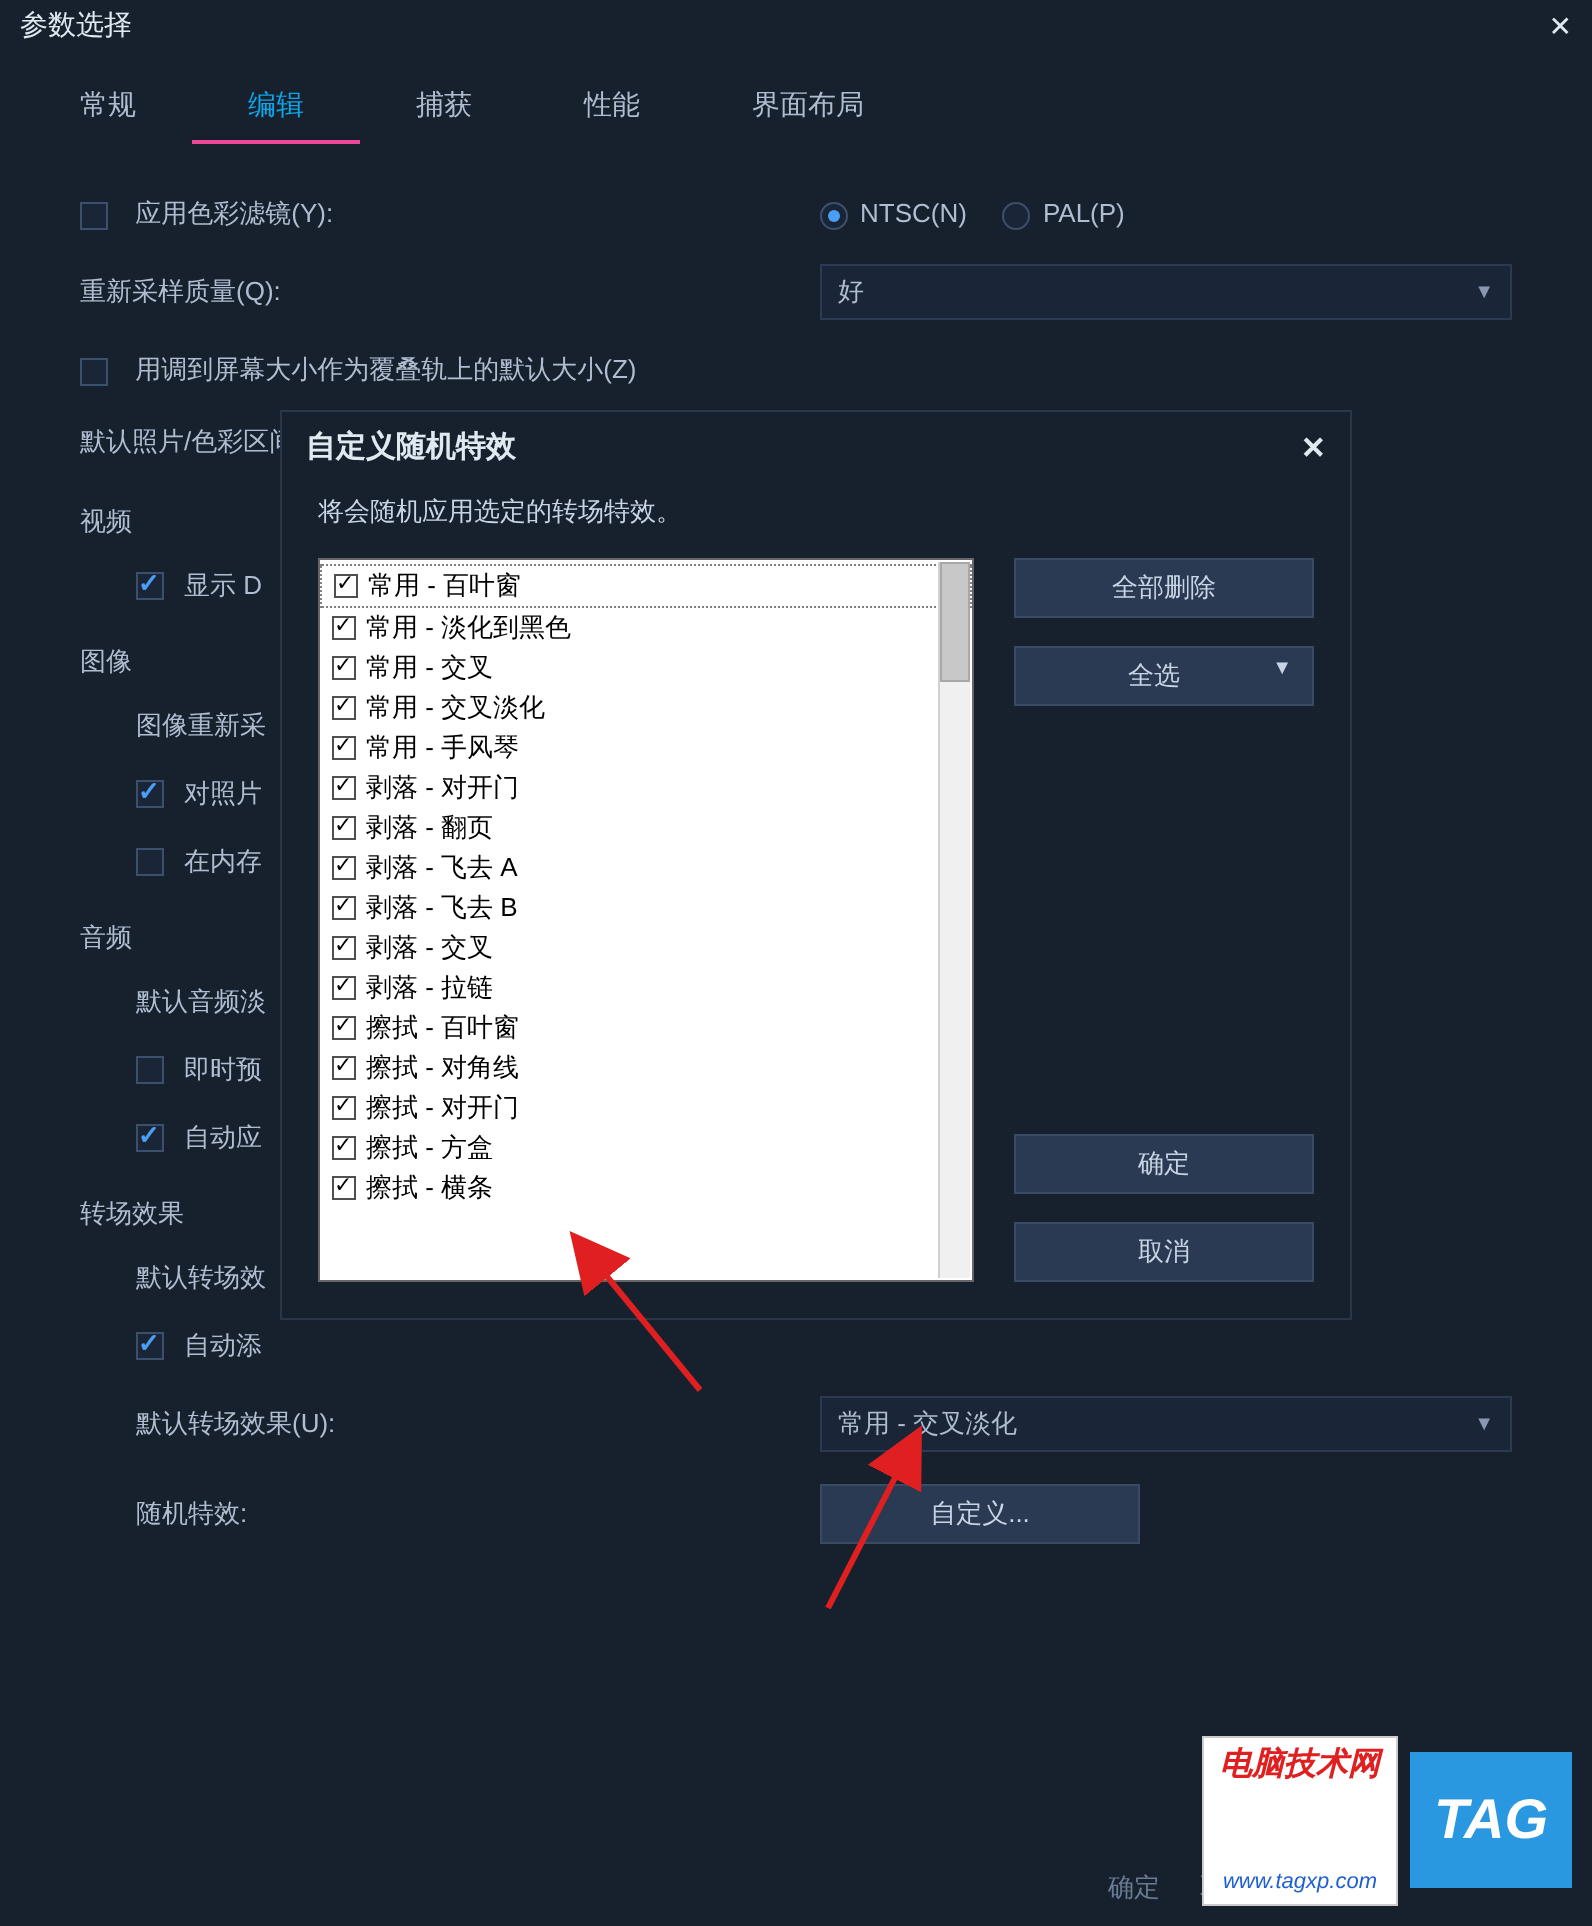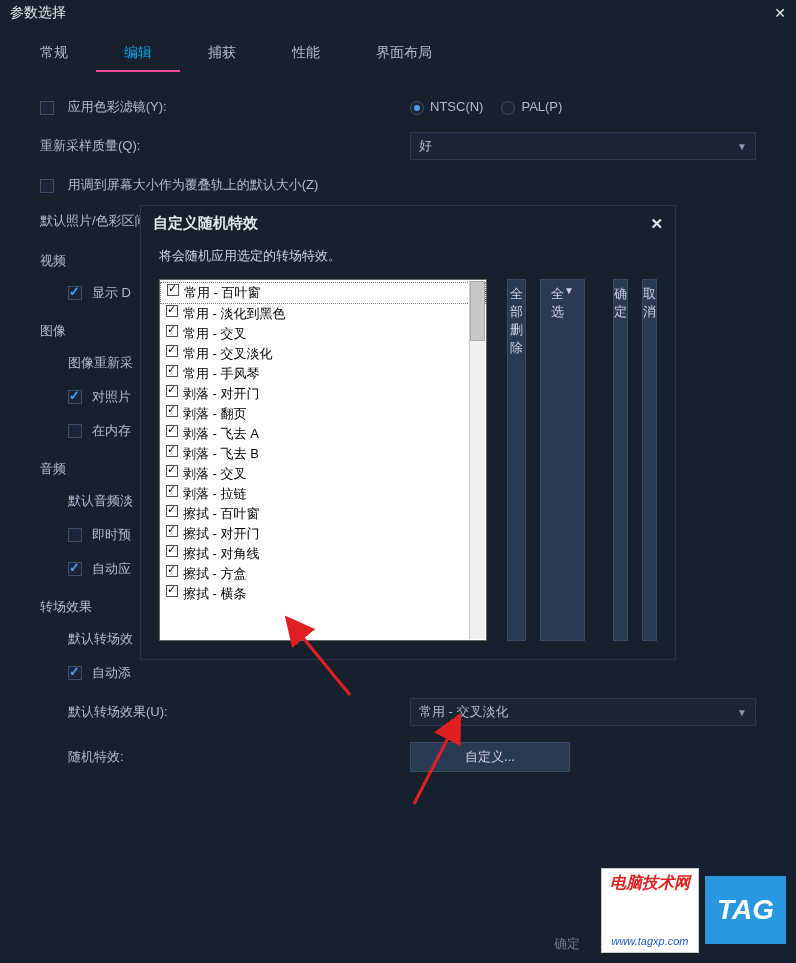--- a/index.html
+++ b/index.html
@@ -164,36 +164,36 @@
       border-left: 1px solid #d0d0d0;
     }
     .listbox .scrollbar .thumb {
       position: absolute;
       top: 0; left: 0; right: 0;
       height: 60px;
       background: #c8c8c8;
       border: 1px solid #a8a8a8;
     }
     .listbox .items { padding: 2px 0; }
-    .listbox .item { padding: 1px 6px; display: flex; align-items: flex-start; gap: 5px; }
+    .listbox .item { padding: 1px 6px; display: flex; align-items: center; gap: 5px; }
     .listbox .item:first-child { border: 1px dotted #808080; }
     .listbox .cb {
       width: 12px; height: 12px;
       border: 1px solid #505050;
       position: relative;
       flex-shrink: 0;
     }
     .listbox .cb::after {
       content: "✓";
       position: absolute;
       top: -3px; left: 0;
       font-size: 11px;
       color: #000;
     }
-    .dialog .dbtns { width: 150px; display: flex; flex-direction: row; gap: 14px; }
+    .dialog .dbtns { width: 150px; display: flex; flex-direction: column; gap: 14px; }
     .dialog .dbtns .spacer { flex: 1; }
     .dialog .dbtns .btn.combo { display: flex; justify-content: space-between; padding: 5px 10px; }
 
     
     svg.overlay {
       position: absolute;
       top: 0; left: 0;
       width: 796px; height: 963px;
       pointer-events: none;
       z-index: 20;
@@ -392,25 +392,25 @@
           <div class="item">
             <span class="cb"></span>
             <span>剥落 - 拉链</span>
           </div>
           <div class="item">
             <span class="cb"></span>
             <span>擦拭 - 百叶窗</span>
           </div>
           <div class="item">
             <span class="cb"></span>
+            <span>擦拭 - 对角线</span>
+          </div>
+          <div class="item">
+            <span class="cb"></span>
             <span>擦拭 - 对开门</span>
-          </div>
-          <div class="item">
-            <span class="cb"></span>
-            <span>擦拭 - 对角线</span>
           </div>
           <div class="item">
             <span class="cb"></span>
             <span>擦拭 - 方盒</span>
           </div>
           <div class="item">
             <span class="cb"></span>
             <span>擦拭 - 横条</span>
           </div>
         </div>

